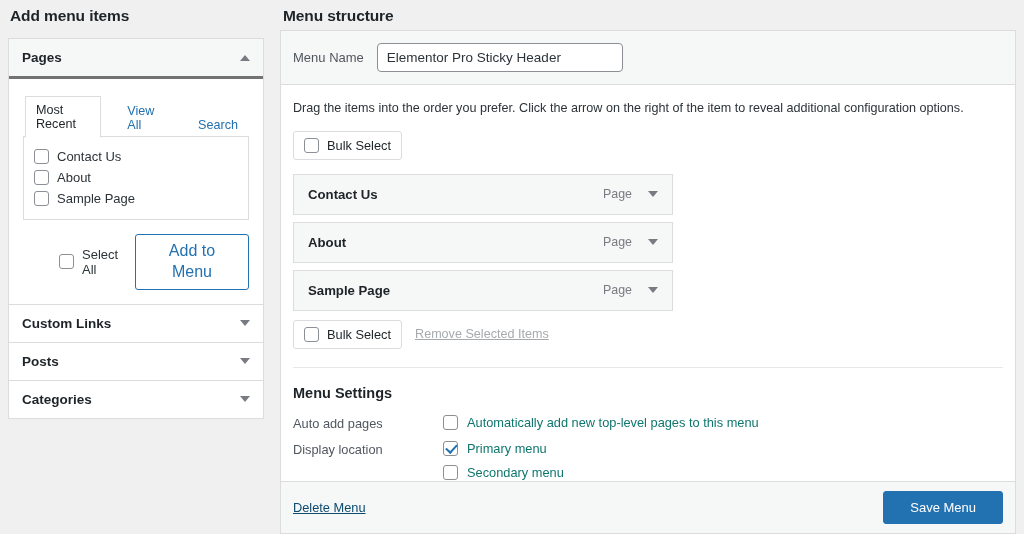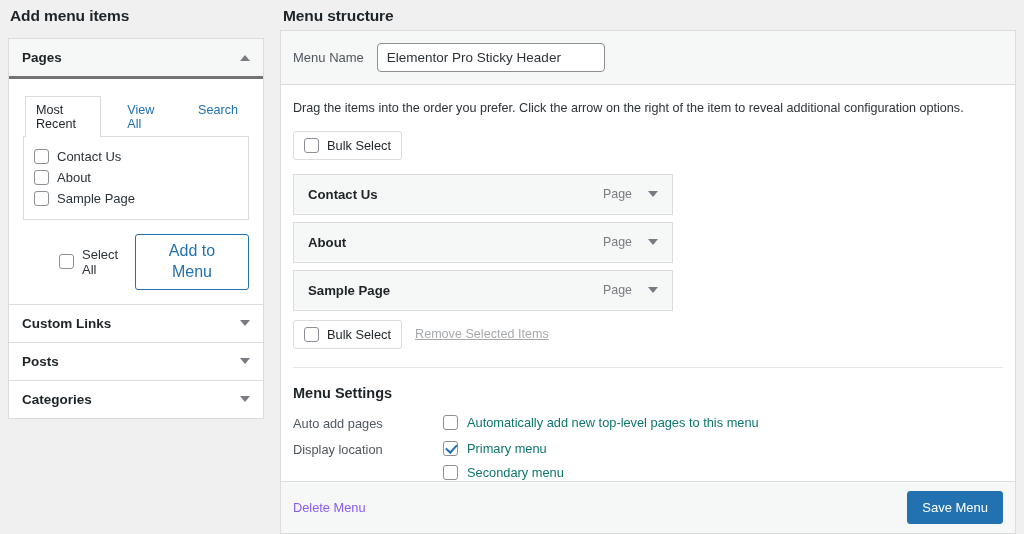--- a/index.html
+++ b/index.html
@@ -73,21 +73,21 @@
     border-right: 5px solid transparent;
   }
   .caret.down { border-top: 6px solid #787c82; }
   .caret.up { border-bottom: 6px solid #787c82; }
 
   .acc-body { padding: 16px 14px 14px 14px; background:#fff; }
 
   
   .tabs {
     display: flex;
-    align-items: flex-start;
+    align-items: flex-end;
     gap: 15px;
     position: relative;
     z-index: 2;
     margin-left: 2px;
   }
   .tab {
     font-size: 12.6px;
     padding: 6px 10px 6px 10px;
     color: #2271b1;
     cursor: pointer;
@@ -191,21 +191,21 @@
     display: flex;
     align-items: center;
     gap: 13px;
   }
   .menu-name-label {
     font-size: 13px;
     color: #50575e;
     min-width: 0;
   }
   .menu-name-input {
-    width: 228px;
+    width: 246px;
     font-size: 13.5px;
     font-family: inherit;
     color: #2c3338;
     padding: 6px 9px;
     border: 1px solid #8c8f94;
     border-radius: 4px;
     background: #fff;
     outline: none;
   }
 
@@ -317,31 +317,32 @@
     background: #f6f7f7;
     border-top: 1px solid #dcdcde;
     height: 52px;
     display: flex;
     align-items: center;
     justify-content: space-between;
     padding: 0 12px;
   }
   .link-delete {
     font-size: 12.8px;
-    color: #8b5cf6;
+    color: #0c4a6e;
+    text-decoration: underline;
     cursor: pointer;
   }
   .btn-primary {
     background: #2271b1;
     border: 1px solid #2271b1;
     border-radius: 3px;
     color: #fff;
     font-size: 13px;
     font-family: inherit;
-    padding: 8px 14px;
+    padding: 8px 26px;
     cursor: pointer;
     line-height: 1.2;
   }
 </style>
 </head>
 <body>
 
 <div class="screen">
 
   <div class="col-heading" id="heading-add">Add menu items</div>

